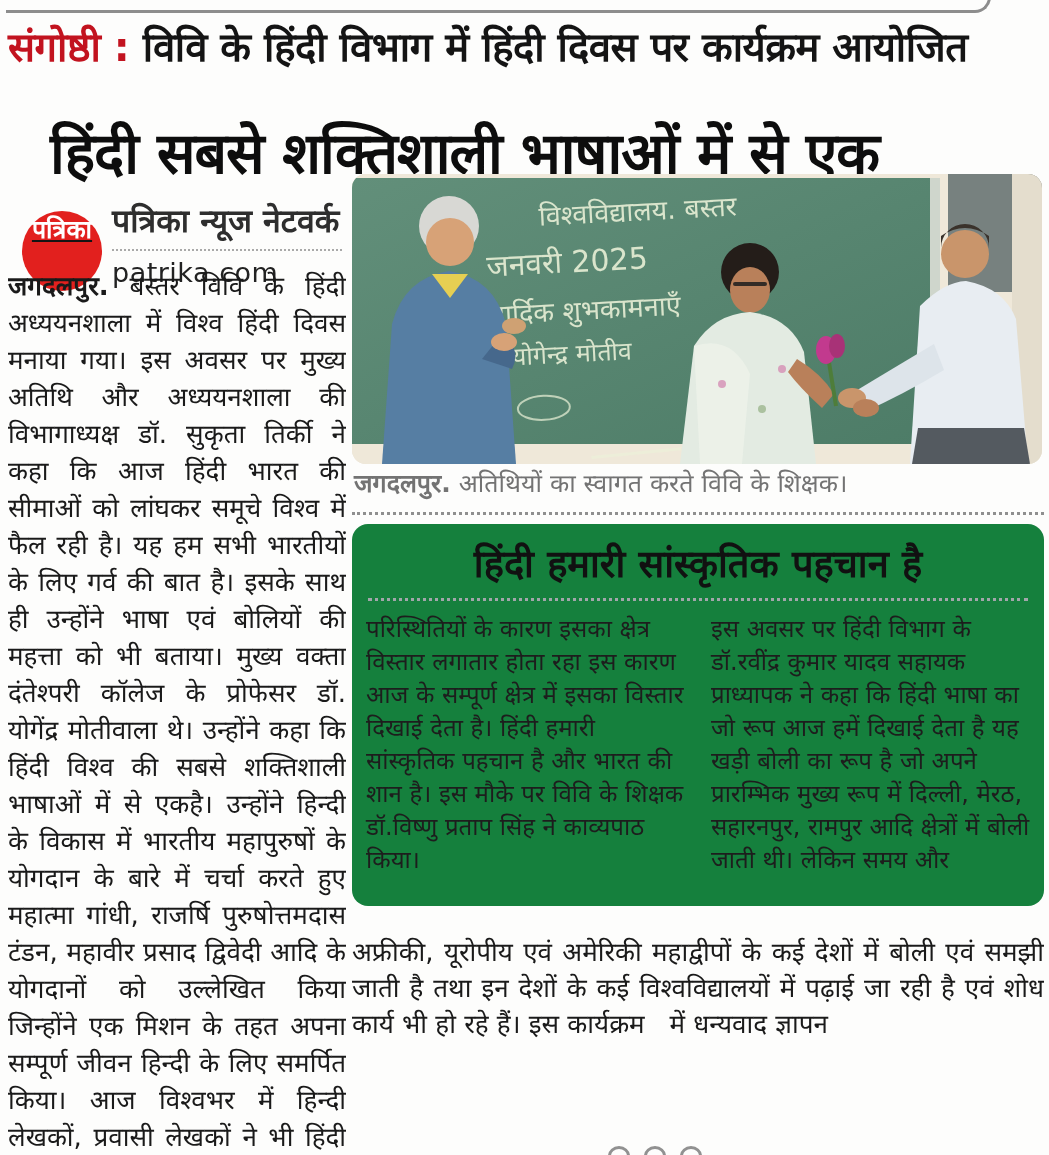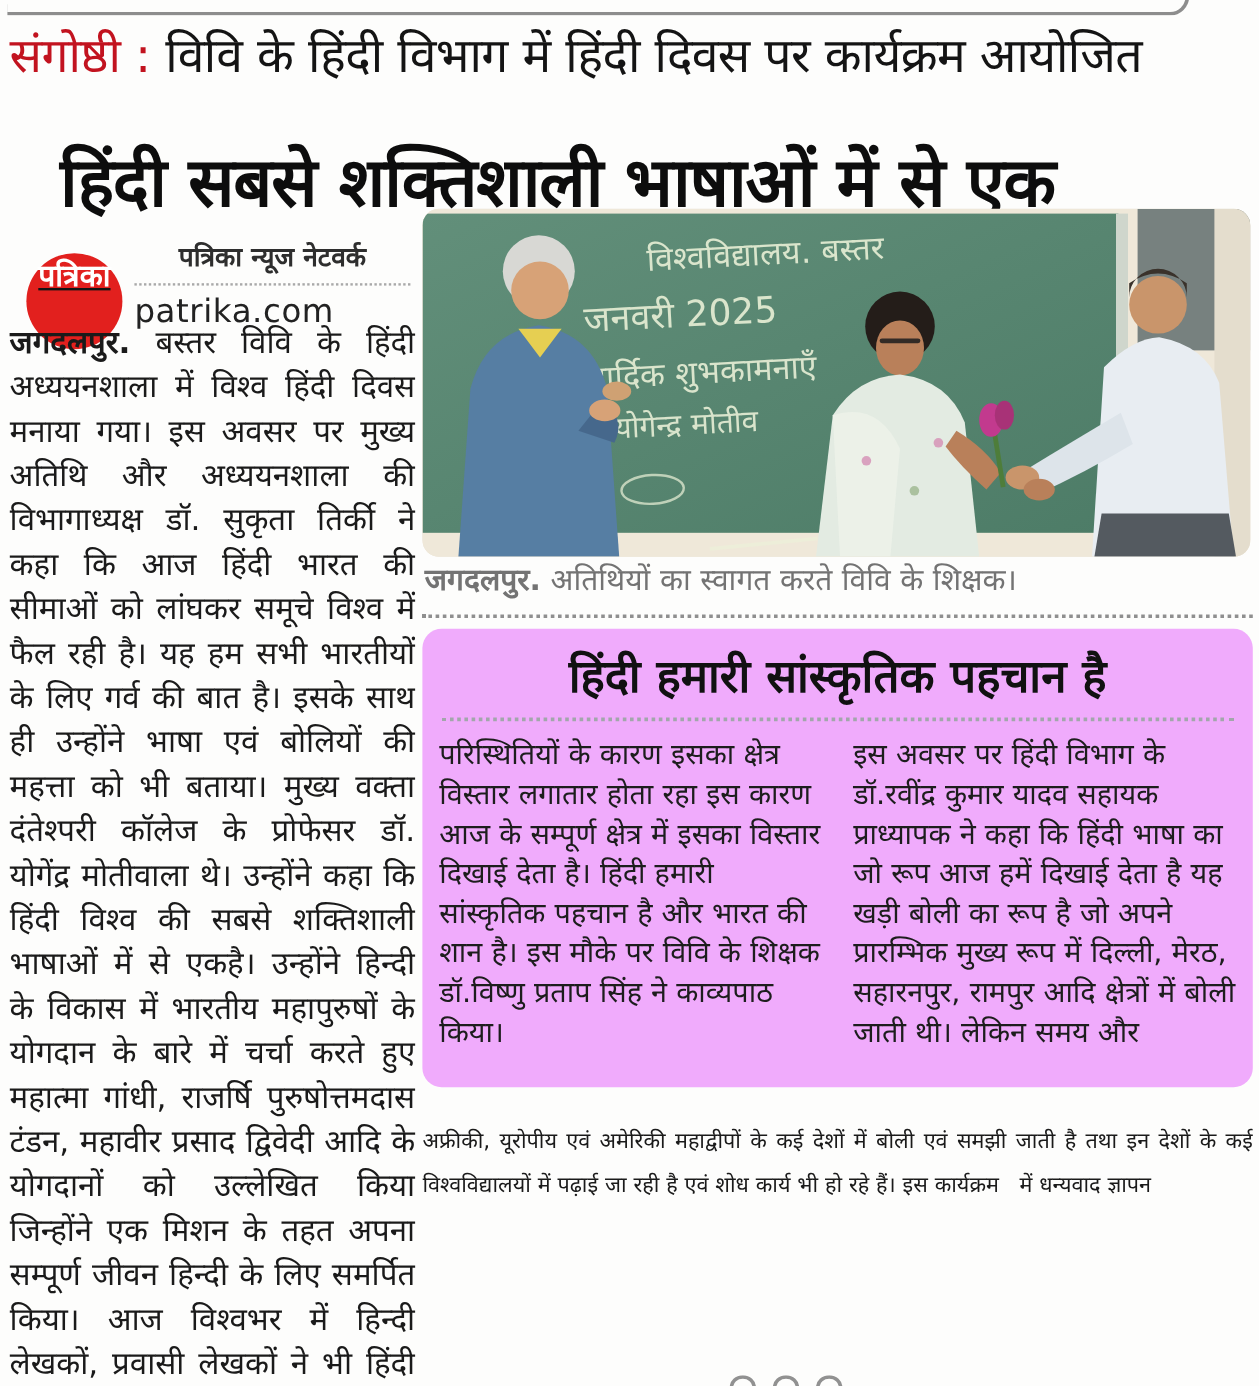--- a/index.html
+++ b/index.html
@@ -12,41 +12,40 @@
   }
   
   .top-fragment{
     position:absolute;left:6px;top:-6px;width:982px;height:16px;
     border-bottom:3px solid #8d8d8d;border-right:3px solid #8d8d8d;
     border-bottom-right-radius:16px;
   }
   
   .kicker{
     position:absolute;left:8px;top:24px;width:1035px;
-    font-size:40px;font-weight:400;line-height:1.15;
+    font-size:40px;font-weight:700;line-height:1.15;
     letter-spacing:-0.5px;white-space:nowrap;
   }
   .kicker .red{color:#c2131f;}
   
   .headline{
     position:absolute;left:2px;top:84px;width:1045px;
     font-size:57px;font-weight:800;line-height:1.1;letter-spacing:-1px;
     white-space:nowrap;color:#0d0d0d;margin-left:48px;
   }
   
   .logo-circle{
     position:absolute;left:22px;top:211px;width:80px;height:80px;border-radius:50%;
     background:#e2201e;display:flex;align-items:flex-start;justify-content:center;text-decoration:underline;
   }
   .logo-circle span{color:#fff;font-weight:700;font-size:25px;}
   .byline{position:absolute;left:112px;top:198px;width:230px;}
   .byline .agency{
-    font-size:22px;color:#2e2e2e;font-weight:600;padding-bottom:8px;
+    font-size:32px;color:#2e2e2e;font-weight:600;padding-bottom:8px;
     border-bottom:2px dotted #a9a9a9;
-    text-align:center;
   }
   .byline .site{font-size:27px;color:#222;font-weight:400;padding-top:6px;letter-spacing:0.5px;}
   
   .left-col{
     position:absolute;left:8px;top:268px;width:338px;height:885px;overflow:hidden;
     font-size:26px;line-height:37px;text-align:justify;color:#1a1a1a;
   }
   .left-col b{font-weight:800;}
   
   .photo{
@@ -61,39 +60,39 @@
     font-size:25px;color:#737373;line-height:1.3;
   }
   .caption b{font-weight:800;}
   .caption-divider{
     position:absolute;left:352px;top:512px;width:692px;height:0;
     border-top:3px dotted #8f8f8f;
   }
   
   .hbox{
     position:absolute;left:352px;top:524px;width:692px;height:382px;
-    background:#f0abfc;border-radius:16px;box-sizing:border-box;
+    background:#15803d;border-radius:16px;box-sizing:border-box;
     padding:8px 14px 10px 14px;
   }
   .hbox-heading{
     text-align:center;font-size:38px;font-weight:800;color:#111;
     padding:4px 0 10px 0;
   }
   .hbox-divider{border-top:3px dotted #a2a6ab;margin:0 2px 12px 2px;}
   .hbox-cols{display:flex;gap:26px;}
   .hbox-col{
     flex:1;font-size:24px;line-height:33px;color:#1d1d1d;text-align:left;
   }
   
   .bottom-cols{
     position:absolute;left:352px;top:934px;width:692px;height:221px;
     display:flex;gap:14px;overflow:hidden;
   }
   .bottom-col{
-    flex:1;font-size:18px;line-height:36px;text-align:justify;color:#1a1a1a;
+    flex:1;font-size:26px;line-height:36px;text-align:justify;color:#1a1a1a;
   }
   
   .bottom-fragment{
     position:absolute;left:608px;top:1146px;width:170px;height:9px;overflow:hidden;
     opacity:.55;
   }
   .bottom-fragment i{
     display:inline-block;width:16px;height:14px;border:3px solid #3a3a3a;
     border-radius:50%;margin-right:14px;
   }

